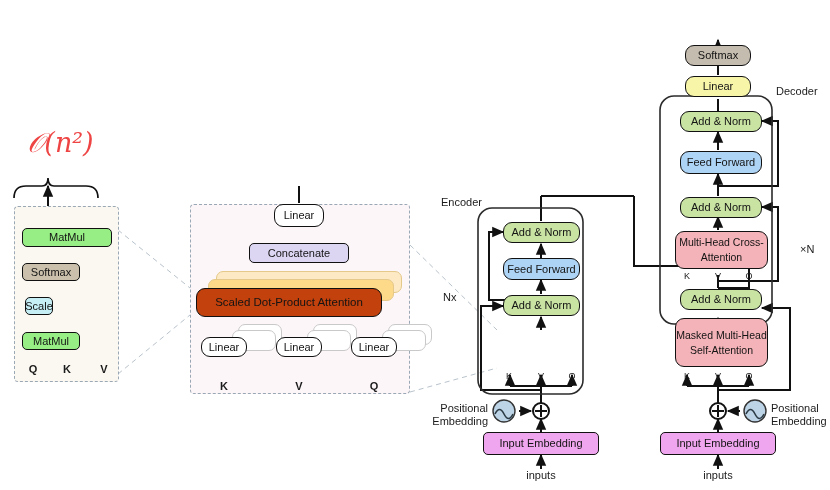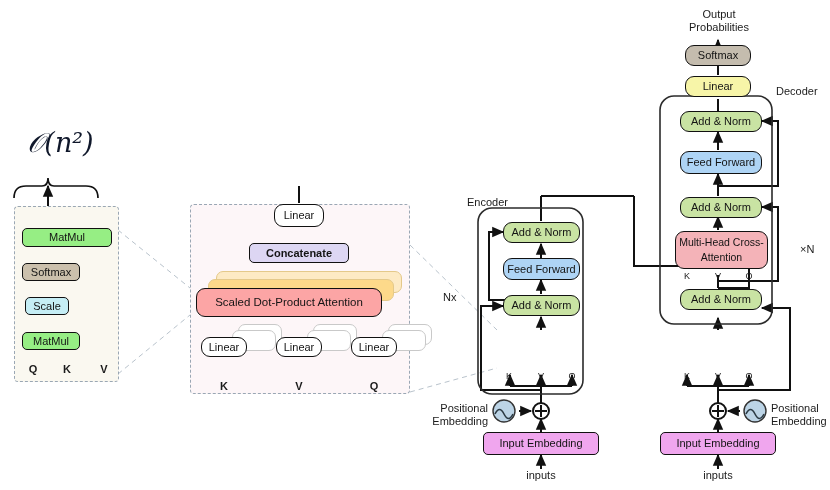--- a/index.html
+++ b/index.html
@@ -8,21 +8,21 @@
   #stage{position:absolute;left:0;top:0;width:830px;height:490px;}
   svg{position:absolute;left:0;top:0;width:830px;height:490px;}
 
   .lbl{position:absolute;color:#1b1b1b;font-size:11px;line-height:13px;
        text-align:center;white-space:pre-line;}
   .lbl-sm{font-size:9px;}
   .lbl-left{text-align:right;}
   .lbl-r{text-align:left;}
 
   .bigO{position:absolute;font-family:"DejaVu Serif","Liberation Serif",serif;
-        font-style:italic;font-size:27px;color:#0f172a;text-align:center;}
+        font-style:italic;font-size:27px;color:#ef4444;text-align:center;}
 
   .node{position:absolute;box-sizing:border-box;display:flex;
         align-items:center;justify-content:center;text-align:center;
         border:1.6px solid #111;color:#141414;font-size:11px;line-height:12.5px;
         border-radius:5px;background:#fff;}
   .node.rounded{border-radius:9px;}
   .node.multi{font-size:10.5px;line-height:15px;}
 
   .panel{position:absolute;box-sizing:border-box;border:1.4px dashed #9aa7b4;
          border-radius:4px;}
@@ -196,90 +196,91 @@
       <path d="M746,414 q4.5,-9 9,0 q4.5,9 9,0" fill="none" stroke="#2b3a44" stroke-width="1.6"></path>
     </g>
   </svg>
 
   <div class="bigO" style="left:8px;top:127px;width:105px;">𝒪(n²)</div>
 
   <div class="panel" style="left:14px;top:206px;width:105px;height:176px;background:#faf8f0;"></div>
 
   <div class="node" style="left:22px;top:228px;width:90px;height:19px;background:#96ee84;">MatMul</div>
   <div class="node" style="left:22px;top:263px;width:58px;height:18px;background:#cbc0ac;">Softmax</div>
-  <div class="node" style="left:25px;top:297px;width:44px;height:18px;background:#c5eef5;">Scale</div>
+  <div class="node" style="left:25px;top:297px;width:28px;height:18px;background:#c5eef5;">Scale</div>
   <div class="node" style="left:22px;top:332px;width:58px;height:18px;background:#96ee84;">MatMul</div>
 
   <div class="lbl" style="left:20px;top:363px;width:26px;font-weight:bold;">Q</div>
   <div class="lbl" style="left:54px;top:363px;width:26px;font-weight:bold;">K</div>
   <div class="lbl" style="left:91px;top:363px;width:26px;font-weight:bold;">V</div>
 
   <div class="panel" style="left:190px;top:204px;width:220px;height:190px;background:#fdf6f8;"></div>
 
   <div class="node rounded" style="left:274px;top:204px;width:50px;height:23px;background:#ffffff;">Linear</div>
 
-  <div class="node" style="left:249px;top:243px;width:100px;height:20px;background:#ddd6f3;font-weight:bold;">Concatenate</div>
+  <div class="node" style="left:249px;top:243px;width:100px;height:20px;background:#ddd6f3;">Concatenate</div>
 
   <div class="ghost-or" style="left:216px;top:271px;width:186px;height:22px;background:#fdeac4;"></div>
   <div class="ghost-or" style="left:208px;top:279px;width:186px;height:22px;background:#fdd98a;"></div>
-  <div class="node rounded" style="left:196px;top:288px;width:186px;height:29px;background:#fca5a5;font-size:11.5px;">Scaled Dot-Product Attention</div>
+  <div class="node rounded" style="left:196px;top:288px;width:186px;height:29px;background:#c2410c;font-size:11.5px;">Scaled Dot-Product Attention</div>
 
   <div class="ghost" style="left:238px;top:324px;width:44px;height:21px;border-radius:7px;"></div>
   <div class="ghost" style="left:232px;top:330px;width:44px;height:21px;border-radius:7px;"></div>
   <div class="node rounded" style="left:201px;top:337px;width:46px;height:20px;background:#ffffff;">Linear</div>
 
   <div class="ghost" style="left:313px;top:324px;width:44px;height:21px;border-radius:7px;"></div>
   <div class="ghost" style="left:307px;top:330px;width:44px;height:21px;border-radius:7px;"></div>
   <div class="node rounded" style="left:276px;top:337px;width:46px;height:20px;background:#ffffff;">Linear</div>
 
   <div class="ghost" style="left:388px;top:324px;width:44px;height:21px;border-radius:7px;"></div>
   <div class="ghost" style="left:382px;top:330px;width:44px;height:21px;border-radius:7px;"></div>
   <div class="node rounded" style="left:351px;top:337px;width:46px;height:20px;background:#ffffff;">Linear</div>
 
   <div class="lbl" style="left:211px;top:380px;width:26px;font-weight:bold;">K</div>
   <div class="lbl" style="left:286px;top:380px;width:26px;font-weight:bold;">V</div>
   <div class="lbl" style="left:361px;top:380px;width:26px;font-weight:bold;">Q</div>
 
-  <div class="lbl lbl-r" style="left:441px;top:196px;width:70px;margin-left:26px;">Encoder</div>
+  <div class="lbl lbl-r" style="left:441px;top:196px;width:70px;">Encoder</div>
   <div class="lbl lbl-r" style="left:443px;top:291px;width:28px;">Nx</div>
 
   <div class="node rounded" style="left:503px;top:222px;width:77px;height:21px;background:#c9e3a3;">Add &amp; Norm</div>
   <div class="node rounded" style="left:503px;top:258px;width:77px;height:22px;background:#aed4f5;">Feed Forward</div>
   <div class="node rounded" style="left:503px;top:295px;width:77px;height:21px;background:#c9e3a3;">Add &amp; Norm</div>
 
   <div class="lbl lbl-sm" style="left:498px;top:370px;width:22px;">K</div>
   <div class="lbl lbl-sm" style="left:530px;top:370px;width:22px;">V</div>
   <div class="lbl lbl-sm" style="left:561px;top:370px;width:22px;">Q</div>
 
   <div class="lbl lbl-left" style="left:410px;top:402px;width:78px;">Positional
 Embedding</div>
 
   <div class="node" style="left:483px;top:432px;width:116px;height:23px;background:#f0a6ee;">Input Embedding</div>
   <div class="lbl" style="left:511px;top:469px;width:60px;">inputs</div>
 
-  <div class="lbl" style="left:674px;top:8px;width:90px;">Output
-Probabilities</div>
 
   <div class="node rounded" style="left:685px;top:45px;width:66px;height:21px;background:#c4bcae;">Softmax</div>
   <div class="node rounded" style="left:685px;top:76px;width:66px;height:21px;background:#f7f5a8;">Linear</div>
 
   <div class="lbl lbl-r" style="left:776px;top:85px;width:34px;">Decoder</div>
   <div class="lbl lbl-r" style="left:800px;top:243px;width:28px;">×N</div>
 
   <div class="node rounded" style="left:680px;top:111px;width:82px;height:21px;background:#c9e3a3;">Add &amp; Norm</div>
   <div class="node rounded" style="left:680px;top:151px;width:82px;height:23px;background:#aed4f5;">Feed Forward</div>
   <div class="node rounded" style="left:680px;top:197px;width:82px;height:21px;background:#c9e3a3;">Add &amp; Norm</div>
   <div class="node rounded multi" style="left:675px;top:231px;width:93px;height:38px;background:#f4b3b8;">Multi-Head
 Cross-Attention</div>
 
   <div class="lbl lbl-sm" style="left:676px;top:270px;width:22px;">K</div>
   <div class="lbl lbl-sm" style="left:707px;top:270px;width:22px;">V</div>
   <div class="lbl lbl-sm" style="left:738px;top:270px;width:22px;">Q</div>
 
   <div class="node rounded" style="left:680px;top:289px;width:82px;height:21px;background:#c9e3a3;">Add &amp; Norm</div>
+  <div class="node rounded multi" style="left:675px;top:318px;width:93px;height:49px;background:#f4b3b8;">Masked
+Multi-Head
+Self-Attention</div>
 
   <div class="lbl lbl-sm" style="left:676px;top:370px;width:22px;">K</div>
   <div class="lbl lbl-sm" style="left:707px;top:370px;width:22px;">V</div>
   <div class="lbl lbl-sm" style="left:738px;top:370px;width:22px;">Q</div>
 
   <div class="lbl lbl-r" style="left:771px;top:402px;width:80px;">Positional
 Embedding</div>
 
   <div class="node" style="left:660px;top:432px;width:116px;height:23px;background:#f0a6ee;">Input Embedding</div>
   <div class="lbl" style="left:688px;top:469px;width:60px;">inputs</div>

